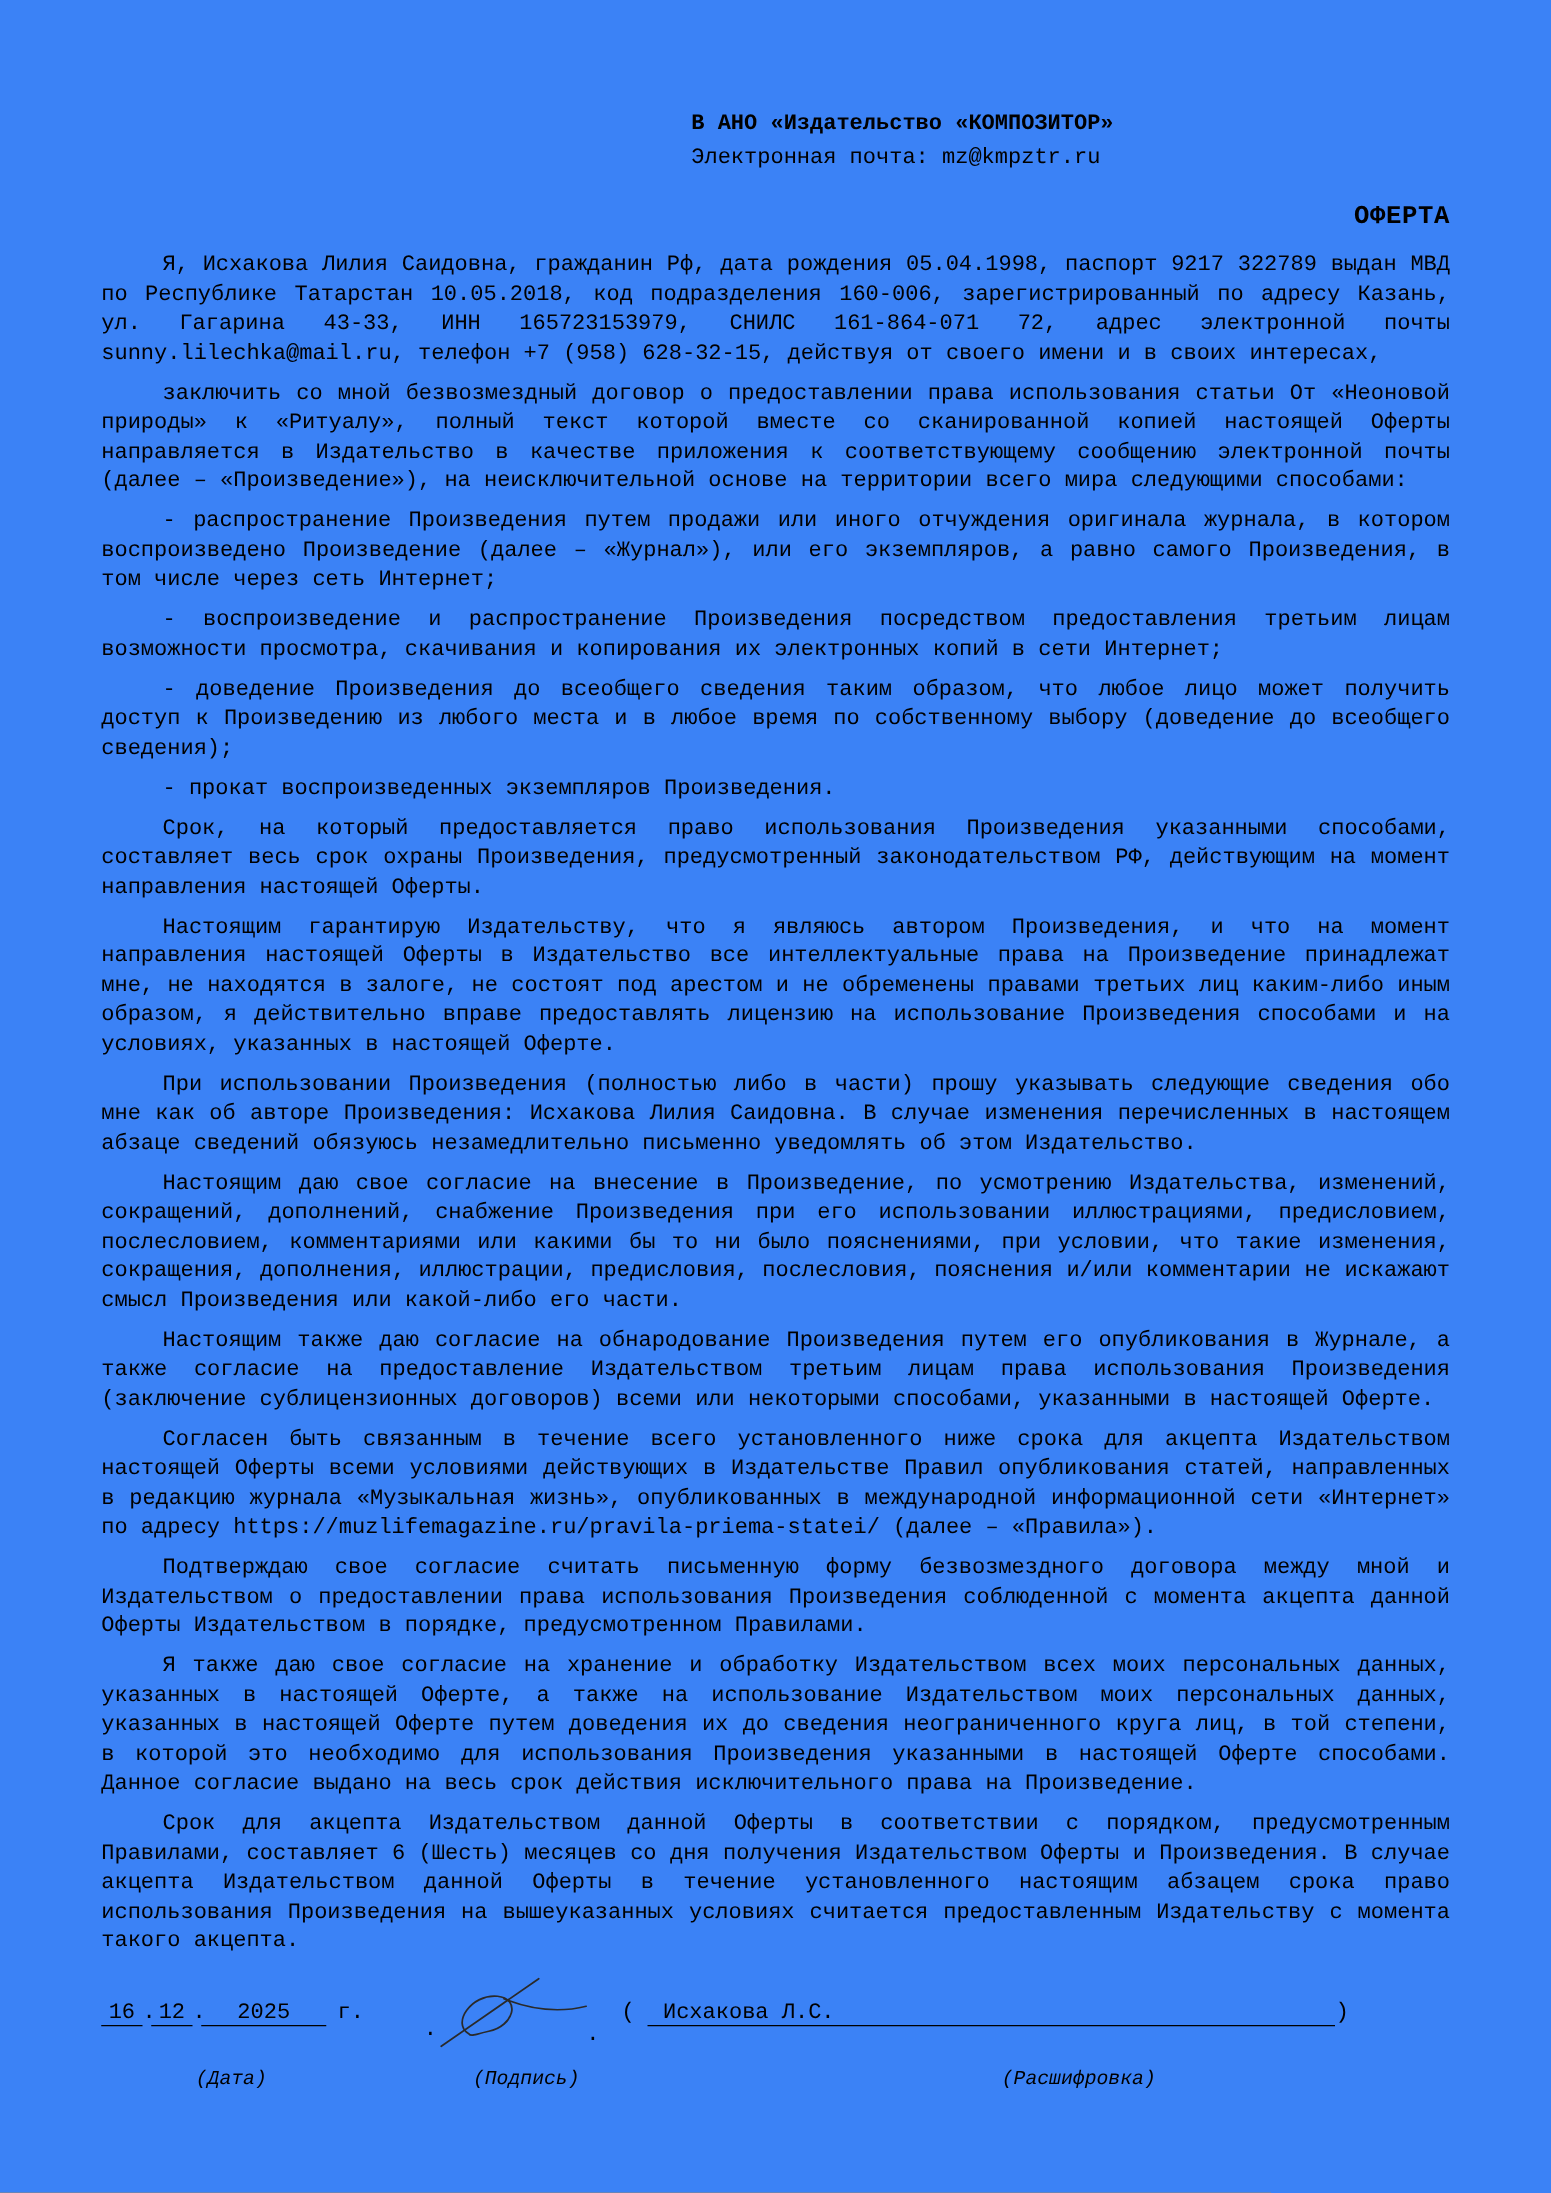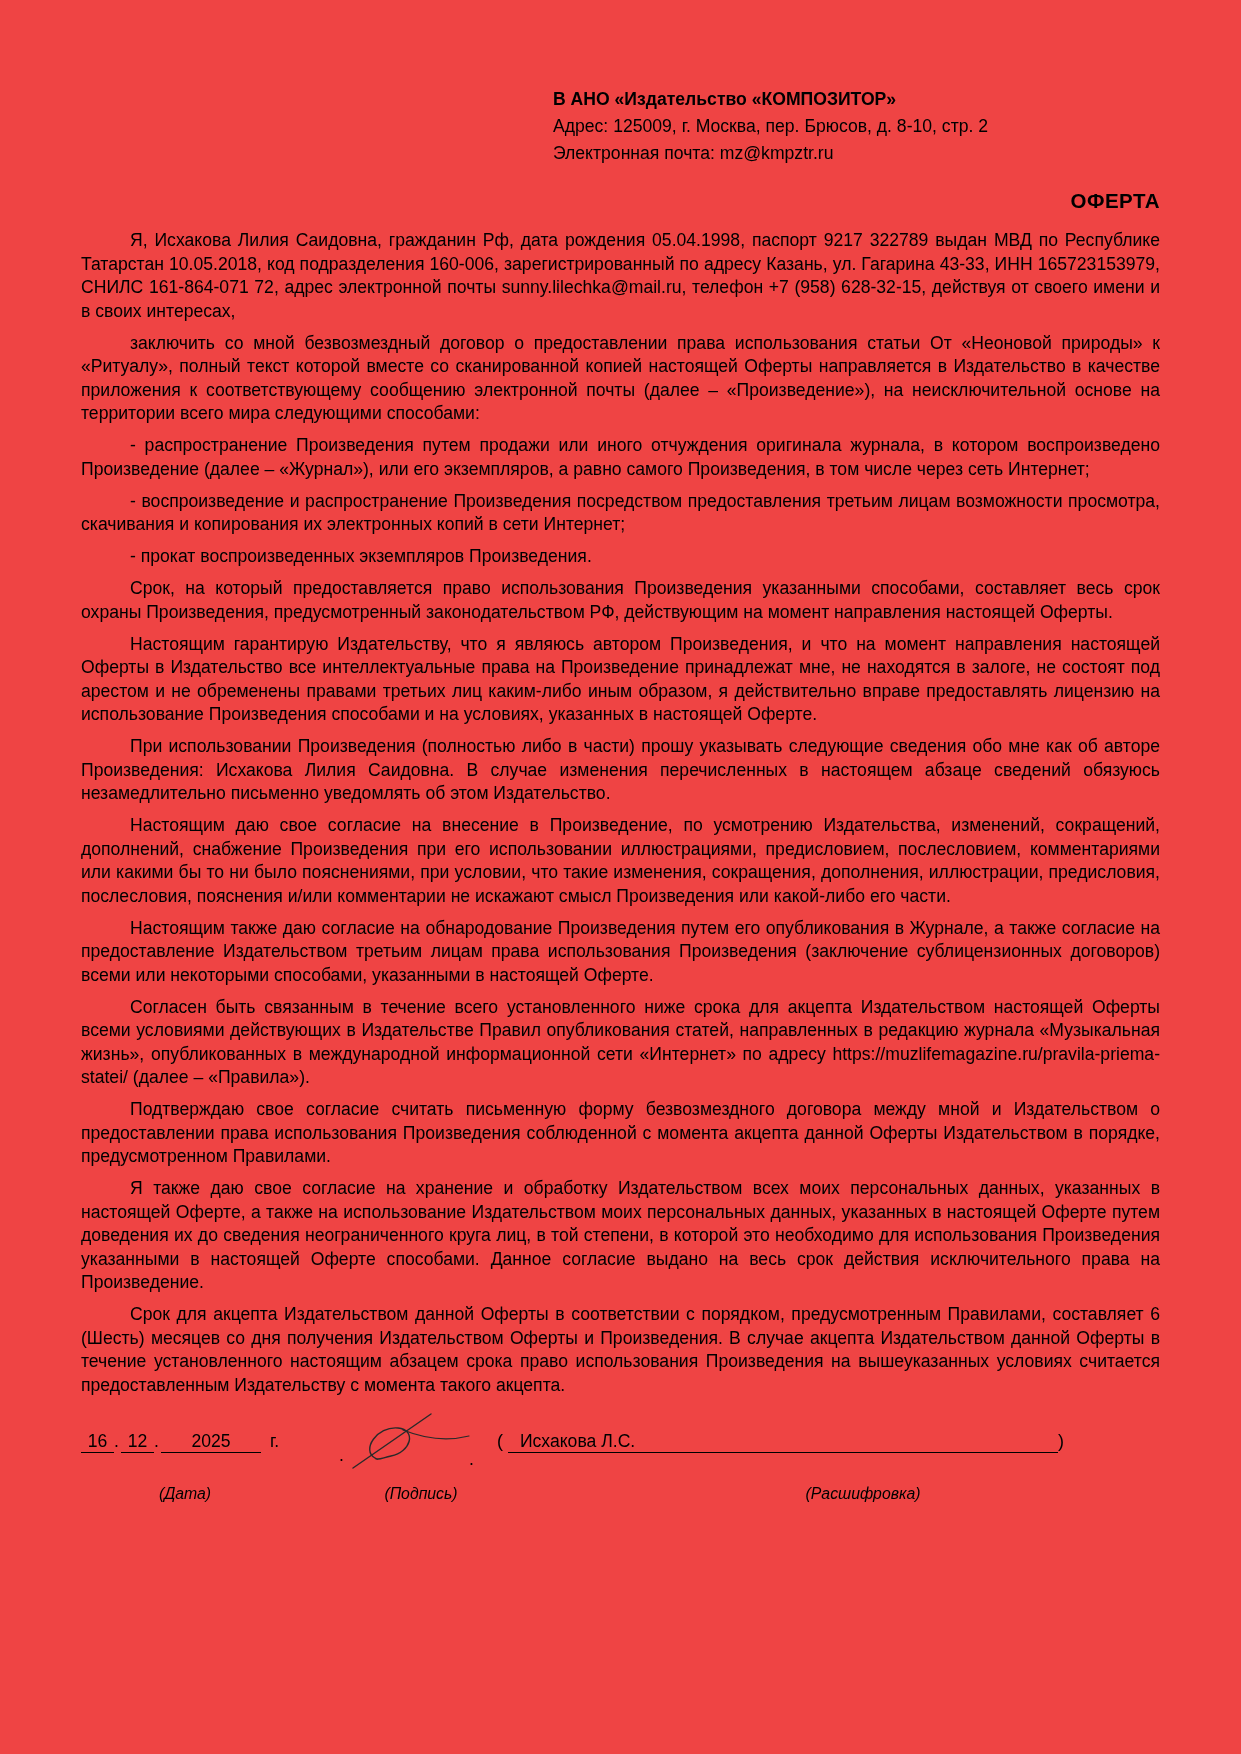--- a/index.html
+++ b/index.html
@@ -1,21 +1,21 @@
 <!DOCTYPE html>
 <html><head>
 <meta charset="utf-8">
 <style>
   html,body { margin:0; padding:0; background:#888; }
   .page {
     position:relative;
     width:1241px; height:1754px;
-    background:#ef4444;
+    background:#3b82f6;
     color:#000000;
-    font-family:Liberation Sans, sans-serif;
+    font-family:Liberation Mono, monospace;
     overflow:hidden;
     margin:0 auto;
   }
   .content {
     position:absolute;
     left:81px; top:86px;
     width:1079px;
   }
   .doc-header {
     margin-left:472px;
@@ -76,31 +76,31 @@
   .lbl-decode { left:782px; }
 </style>
 </head>
 <body>
 
 <div class="page">
   <div class="content">
 
     <div class="doc-header">
       <div class="line1">В АНО «Издательство «КОМПОЗИТОР»</div>
-      <div>Адрес: 125009, г. Москва, пер. Брюсов, д. 8-10, стр. 2</div>
       <div>Электронная почта: mz@kmpztr.ru</div>
     </div>
 
     <div class="doc-title">ОФЕРТА</div>
 
     <div>
         <p class="para"><span>Я, Исхакова Лилия Саидовна, гражданин Рф, дата рождения 05.04.1998, паспорт 9217 322789 выдан МВД по Республике Татарстан 10.05.2018, код подразделения 160-006, зарегистрированный по адресу Казань, ул. Гагарина 43-33, ИНН 165723153979, СНИЛС 161-864-071 72, адрес электронной почты sunny.lilechka@mail.ru, телефон +7 (958) 628-32-15, действуя от своего имени и в своих интересах,</span></p>
         <p class="para"><span>заключить со мной безвозмездный договор о предоставлении права использования  статьи От «Неоновой природы» к «Ритуалу», полный текст которой вместе со сканированной копией настоящей Оферты направляется в Издательство в качестве приложения к соответствующему сообщению электронной почты (далее – «Произведение»), на неисключительной основе на территории всего мира следующими способами:</span></p>
         <p class="para"><span>- распространение Произведения путем продажи или иного отчуждения оригинала журнала, в котором воспроизведено Произведение (далее – «Журнал»), или его экземпляров, а равно самого Произведения, в том числе через сеть Интернет;</span></p>
         <p class="para"><span>- воспроизведение и распространение Произведения посредством предоставления третьим лицам возможности просмотра, скачивания и копирования их электронных копий в сети Интернет;</span></p>
+        <p class="para"><span>- доведение Произведения до всеобщего сведения таким образом, что любое лицо может получить доступ к Произведению из любого места и в любое время по собственному выбору (доведение до всеобщего сведения);</span></p>
         <p class="para"><span>- прокат воспроизведенных экземпляров Произведения.</span></p>
         <p class="para"><span>Срок, на который предоставляется право использования Произведения указанными способами, составляет весь срок охраны Произведения, предусмотренный законодательством РФ, действующим на момент направления настоящей Оферты.</span></p>
         <p class="para"><span>Настоящим гарантирую Издательству, что я являюсь автором Произведения, и что на момент направления настоящей Оферты в Издательство все интеллектуальные права на Произведение принадлежат мне, не находятся в залоге, не состоят под арестом и не обременены правами третьих лиц каким-либо иным образом, я действительно вправе предоставлять лицензию на использование Произведения способами и на условиях, указанных в настоящей Оферте.</span></p>
         <p class="para"><span>При использовании Произведения (полностью либо в части) прошу указывать следующие сведения обо мне как об авторе Произведения: Исхакова Лилия Саидовна. В случае изменения перечисленных в настоящем абзаце сведений обязуюсь незамедлительно письменно уведомлять об этом Издательство.</span></p>
         <p class="para"><span>Настоящим даю свое согласие на внесение в Произведение, по усмотрению Издательства, изменений, сокращений, дополнений, снабжение Произведения при его использовании иллюстрациями, предисловием, послесловием, комментариями или какими бы то ни было пояснениями, при условии, что такие изменения, сокращения, дополнения, иллюстрации, предисловия, послесловия, пояснения и/или комментарии не искажают смысл Произведения или какой-либо его части.</span></p>
         <p class="para"><span>Настоящим также даю согласие на обнародование Произведения путем его опубликования в Журнале, а также согласие на предоставление Издательством третьим лицам права использования Произведения (заключение сублицензионных договоров) всеми или некоторыми способами, указанными в настоящей Оферте.</span></p>
         <p class="para"><span>Согласен быть связанным в течение всего установленного ниже срока для акцепта Издательством настоящей Оферты всеми условиями действующих в Издательстве Правил опубликования статей, направленных в редакцию журнала «Музыкальная жизнь», опубликованных в международной информационной сети «Интернет» по адресу https://muzlifemagazine.ru/pravila-priema-statei/ (далее – «Правила»).</span></p>
         <p class="para"><span>Подтверждаю свое согласие считать письменную форму безвозмездного договора между мной и Издательством о предоставлении права использования Произведения соблюденной с момента акцепта данной Оферты Издательством в порядке, предусмотренном Правилами.</span></p>
         <p class="para"><span>Я также даю свое согласие на хранение и обработку Издательством всех моих персональных данных, указанных в настоящей Оферте, а также на использование Издательством моих персональных данных, указанных в настоящей Оферте путем доведения их до сведения неограниченного круга лиц, в той степени, в которой это необходимо для использования Произведения указанными в настоящей Оферте способами. Данное согласие выдано на весь срок действия исключительного права на Произведение.</span></p>
         <p class="para"><span>Срок для акцепта Издательством данной Оферты в соответствии с порядком, предусмотренным Правилами, составляет 6 (Шесть) месяцев со дня получения Издательством Оферты и Произведения. В случае акцепта Издательством данной Оферты в течение установленного настоящим абзацем срока право использования Произведения на вышеуказанных условиях считается предоставленным Издательству с момента такого акцепта.</span></p>

